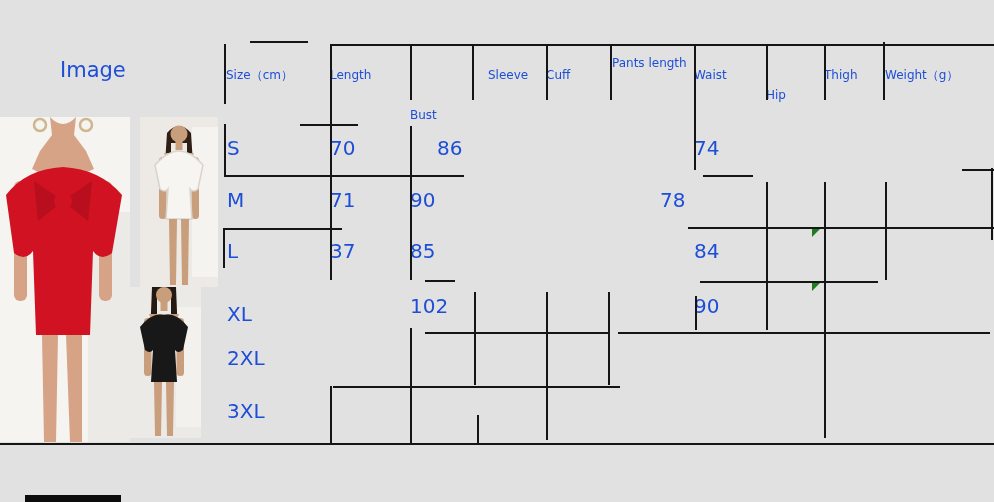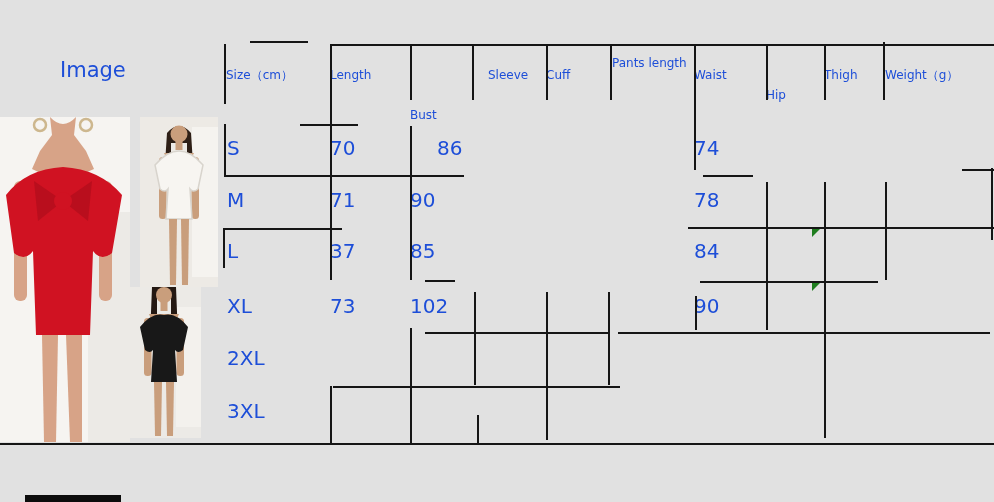--- a/index.html
+++ b/index.html
@@ -103,29 +103,28 @@
   <div class="txt hcell" style="left:885px;top:62px;width:109px;">Weight（g）</div>
 
   <div class="txt vcell" style="left:227px;top:135px;width:100px;">S</div>
   <div class="txt vcell" style="left:330px;top:135px;width:92px;">70</div>
   <div class="txt vcell" style="left:410px;top:135px;width:62px;margin-left:27px;">86</div>
   <div class="txt vcell" style="left:694px;top:135px;width:72px;">74</div>
 
   <div class="txt vcell" style="left:227px;top:187px;width:100px;">M</div>
   <div class="txt vcell" style="left:330px;top:187px;width:80px;">71</div>
   <div class="txt vcell" style="left:410px;top:187px;width:62px;">90</div>
-  <div class="txt vcell" style="left:694px;top:187px;width:72px;">78</div>
+  <div class="txt vcell" style="left:660px;top:187px;width:72px;">78</div>
 
   <div class="txt vcell" style="left:227px;top:238px;width:100px;">L</div>
   <div class="txt vcell" style="left:330px;top:238px;width:80px;">37</div>
   <div class="txt vcell" style="left:410px;top:238px;width:62px;">85</div>
   <div class="txt vcell" style="left:694px;top:238px;width:72px;">84</div>
 
-  <div class="txt vcell" style="left:227px;top:293px;width:100px;">XL</div>
-  <div class="txt vcell" style="left:330px;top:293px;width:80px;">73</div>
+  <div class="txt vcell" style="left:227px;top:301px;width:100px;">XL</div>
   <div class="txt vcell" style="left:410px;top:293px;width:62px;">102</div>
   <div class="txt vcell" style="left:694px;top:293px;width:72px;">90</div>
 
   <div class="txt vcell" style="left:227px;top:345px;width:100px;">2XL</div>
   <div class="txt vcell" style="left:227px;top:398px;width:100px;">3XL</div>
 
   <div class="ln hl" style="left:250px;top:41px;width:58px;"></div>
   <div class="ln hl" style="left:330px;top:44px;width:664px;"></div>
   <div class="ln hl" style="left:300px;top:124px;width:58px;"></div>
   <div class="ln hl" style="left:224px;top:175px;width:240px;"></div>

